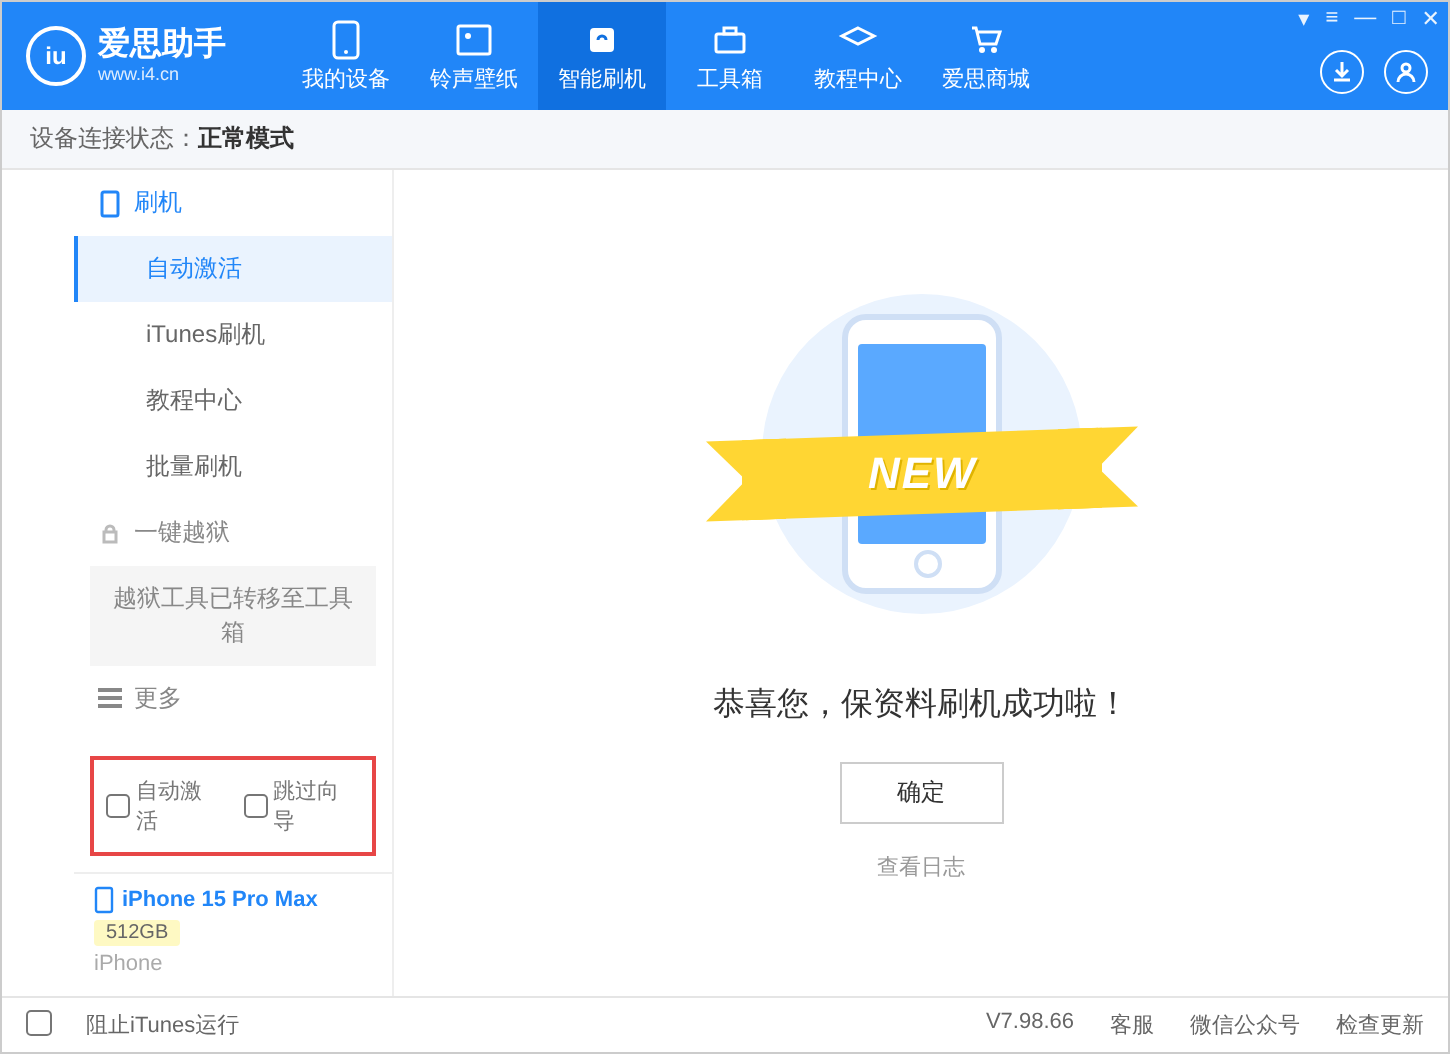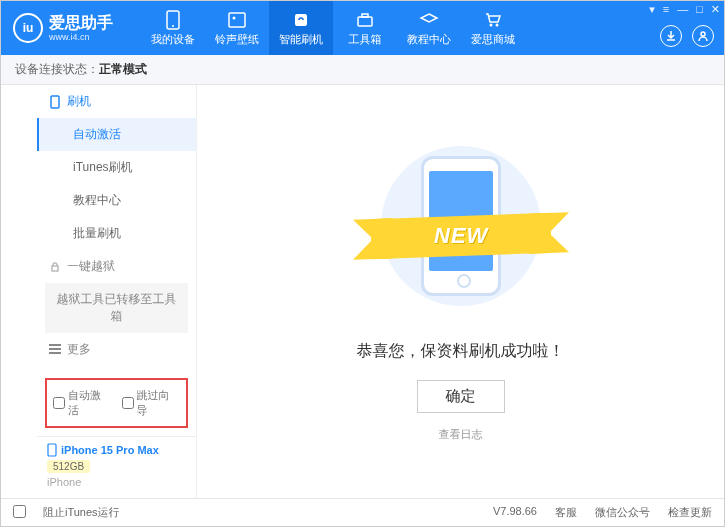--- a/index.html
+++ b/index.html
@@ -48,21 +48,21 @@
 .circle-bg { position: absolute; width: 160px; height: 160px; background: #eaf3fe; border-radius: 50%; left: 20px; top: 5px; }
 .phone { position: absolute; width: 80px; height: 140px; background: #fff; border: 3px solid #cfdff5; border-radius: 12px; left: 60px; top: 15px; }
 .phone::before { content: ""; position: absolute; width: 64px; height: 100px; background: #5aa9ff; left: 5px; top: 12px; border-radius: 2px; }
 .phone::after { content: ""; position: absolute; width: 10px; height: 10px; border: 2px solid #cfdff5; border-radius: 50%; left: 33px; bottom: 5px; }
 .ribbon { position: absolute; top: 75px; left: 10px; width: 180px; height: 40px; background: #ffd633; display: flex; align-items: center; justify-content: center; transform: skewY(-2deg); }
 .ribbon::before, .ribbon::after { content: ""; position: absolute; width: 0; height: 0; border: 20px solid #ffd633; }
 .ribbon::before { left: -18px; border-left-color: transparent; }
 .ribbon::after { right: -18px; border-right-color: transparent; }
 .ribbon-text { font-family: Arial, sans-serif; font-weight: 900; font-size: 22px; color: #fff; font-style: italic; letter-spacing: 1px; text-shadow: 1px 1px 0 #e0b400; transform: skewY(2deg); }
 .success-text { font-size: 16px; color: #333; margin-top: 20px; }
-.ok-btn { margin-top: 18px; padding: 6px 28px; border: 1px solid #ccc; background: #fff; font-size: 15px; cursor: pointer; color: #333; }
+.ok-btn { margin-top: 18px; padding: 6px 28px; border: 1px solid #ccc; background: #fff; font-size: 12px; cursor: pointer; color: #333; }
 .log-link { margin-top: 14px; font-size: 11px; color: #999; cursor: pointer; }
 
 
 .footer { height: 28px; border-top: 1px solid #e5e5e5; display: flex; align-items: center; padding: 0 12px; font-size: 11px; color: #666; justify-content: space-between; }
 .footer-left { display: flex; align-items: flex-start; gap: 17px; }
 .footer-right { display: flex; gap: 18px; }
 .footer-right span { cursor: pointer; }
 .list-icon { width: 12px; display: inline-flex; flex-direction: column; gap: 2px; }
 .list-icon i { height: 2px; background: currentColor; display: block; }
 </style>

